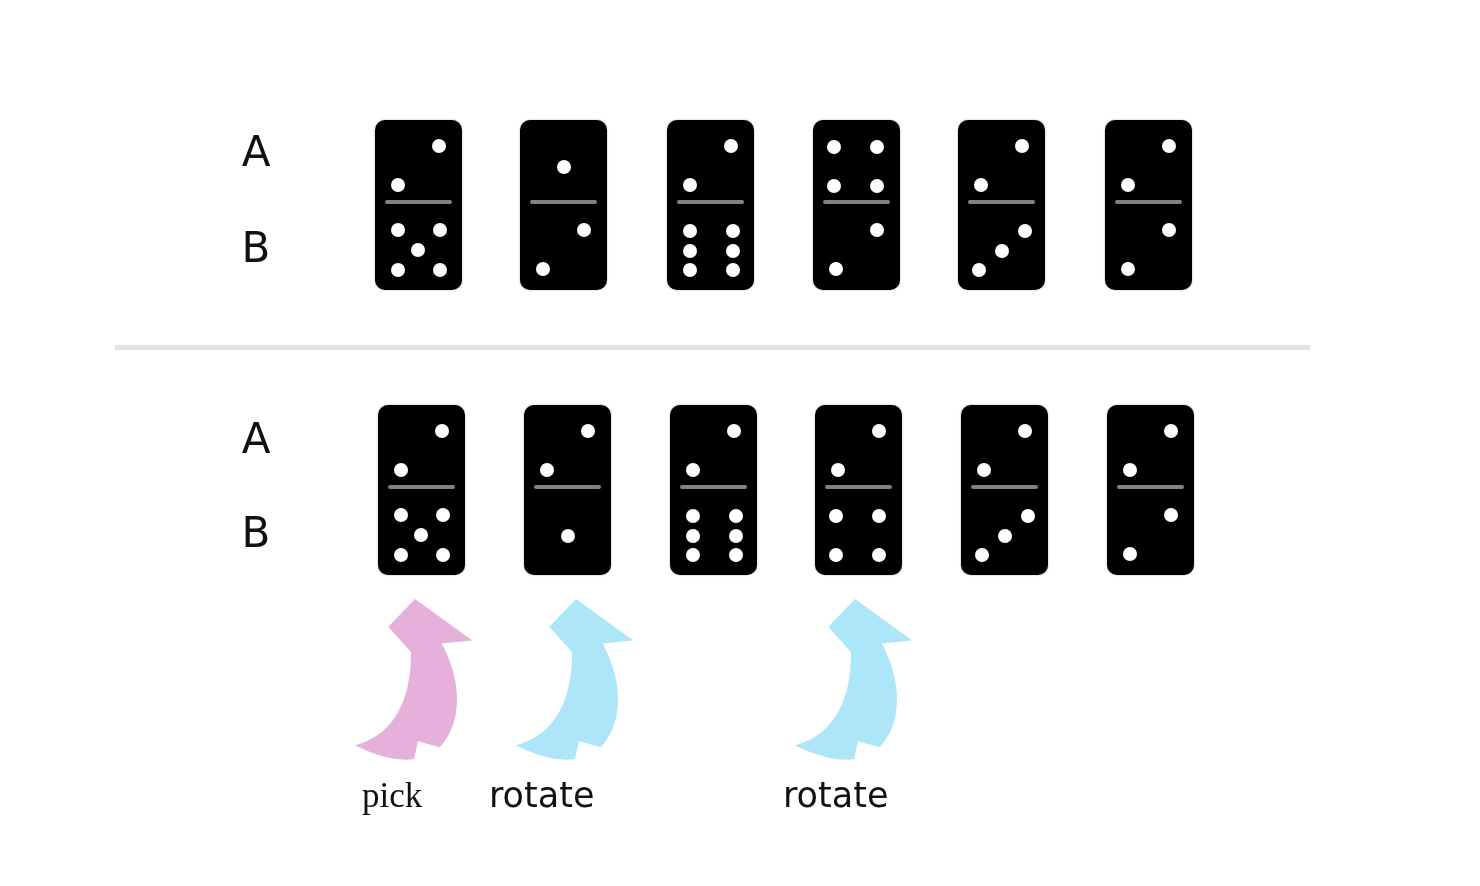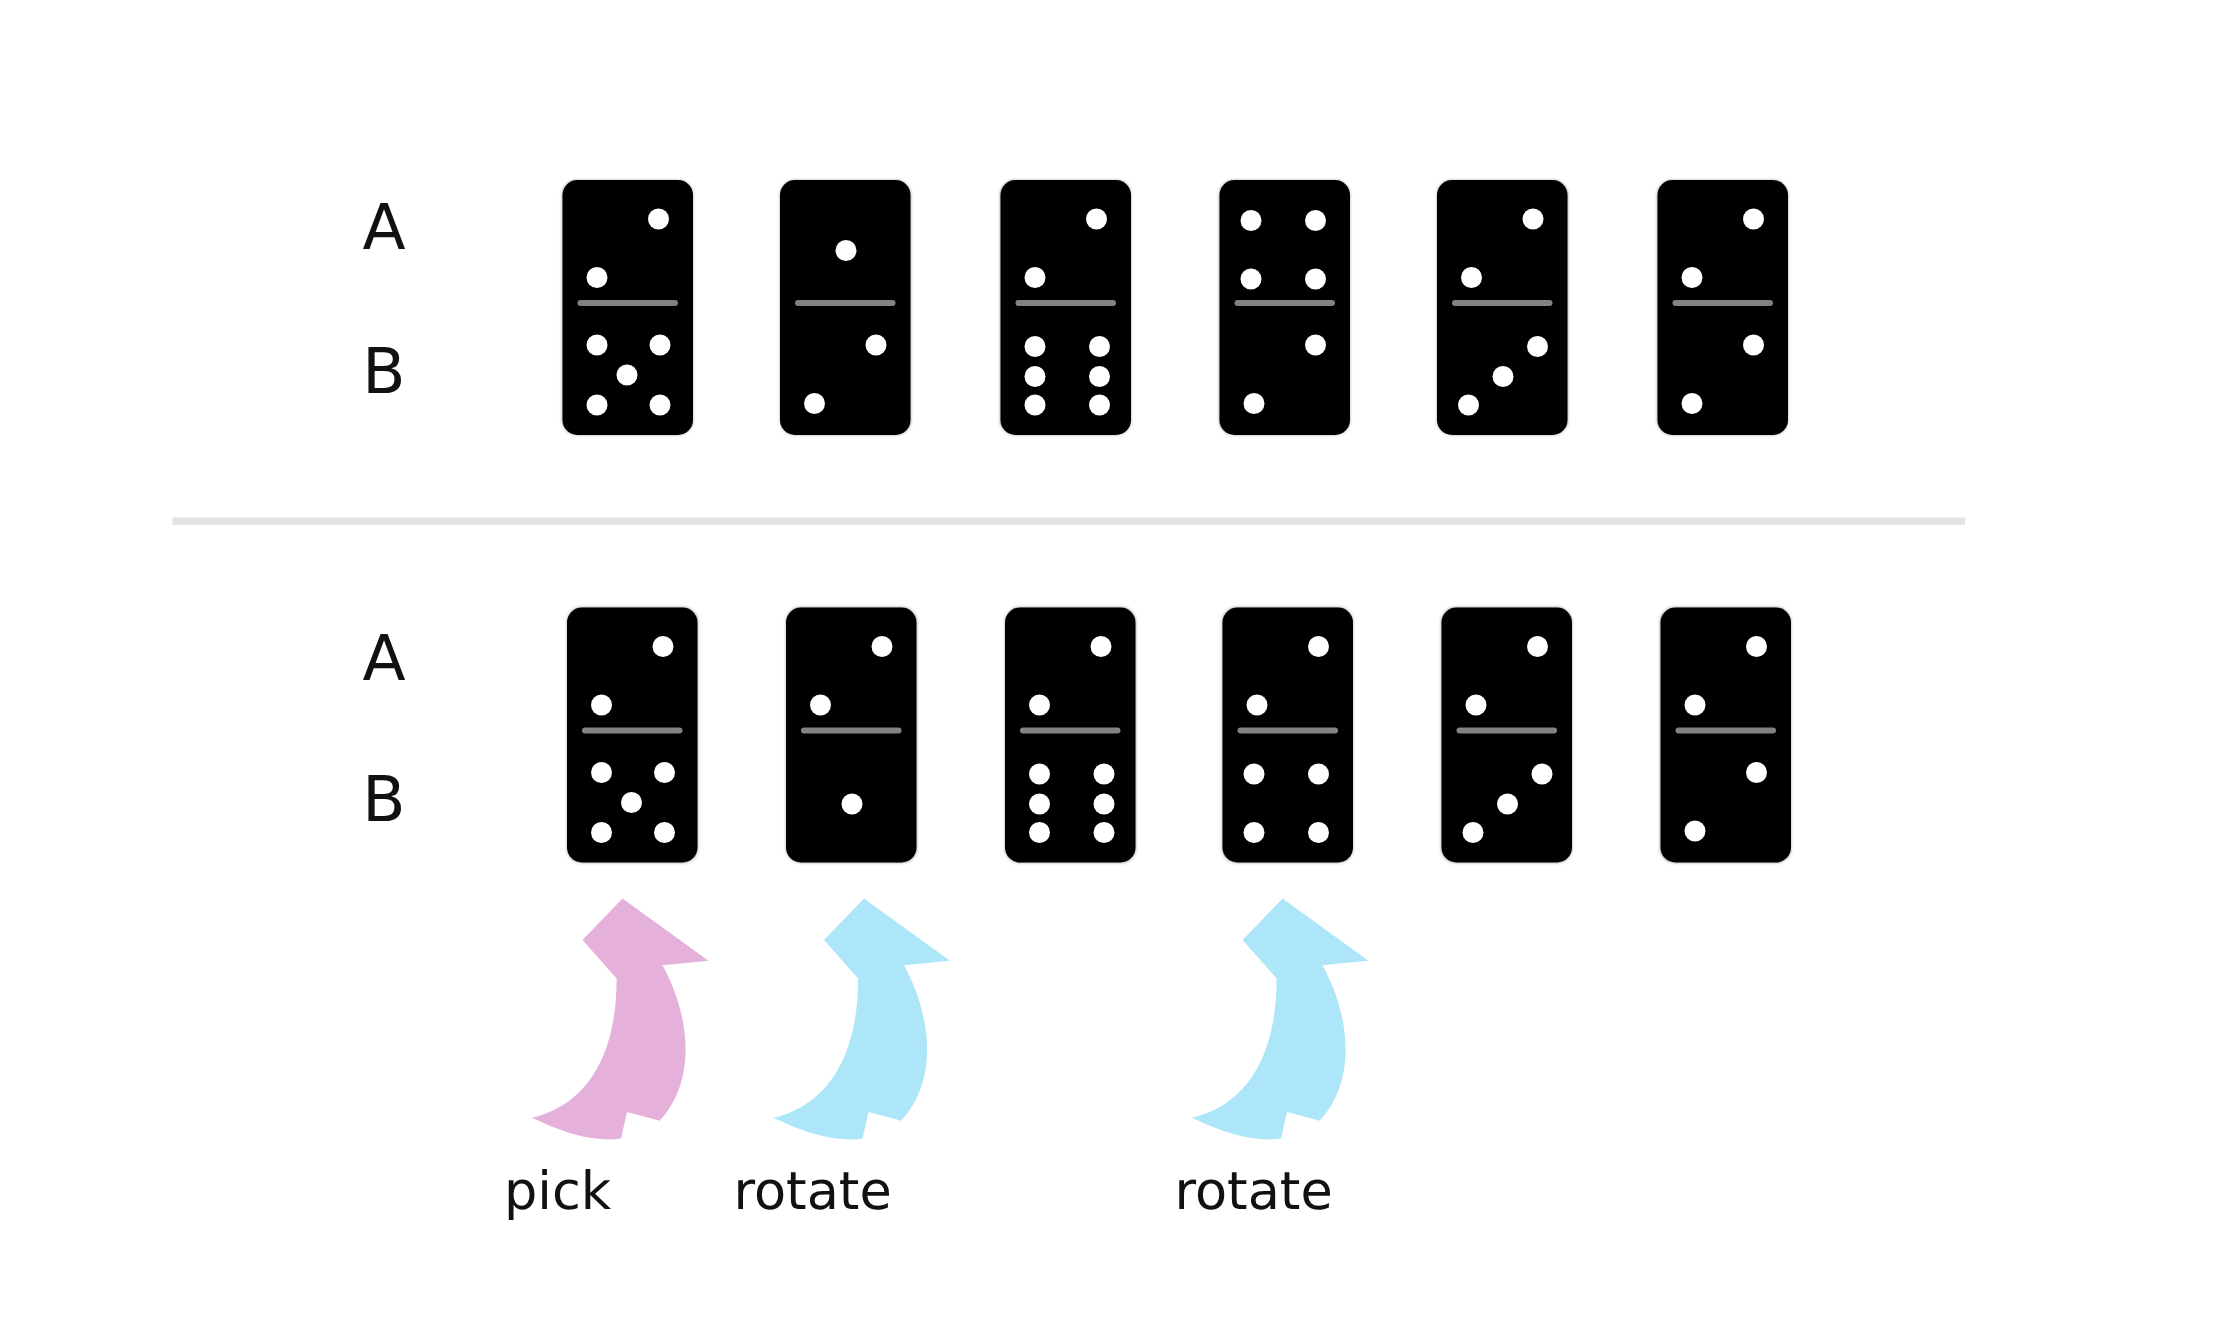--- a/index.html
+++ b/index.html
@@ -218,17 +218,17 @@
 
   <svg class="arrow" style="left:794px; top:597px;" viewBox="0 0 126 168" aria-hidden="true">
     <path d="M 61 2 L 119 44 L 88 47
              C 106 80, 112 124, 86 152
              L 64 146 L 60 164
              C 40 167, 16 158, 0 150
              C 34 142, 57 112, 57 56
              L 34 30 Z" fill="#aee6f9"></path>
   </svg>
 
-  <div class="op-label" style="left:336px;">pick</div>
+  <div class="op-label" style="left:362px;font-family:Liberation Serif, serif;">pick</div>
   <div class="op-label" style="left:489px;">rotate</div>
   <div class="op-label" style="left:783px;">rotate</div>
 
 </div>
 
 </body></html>

